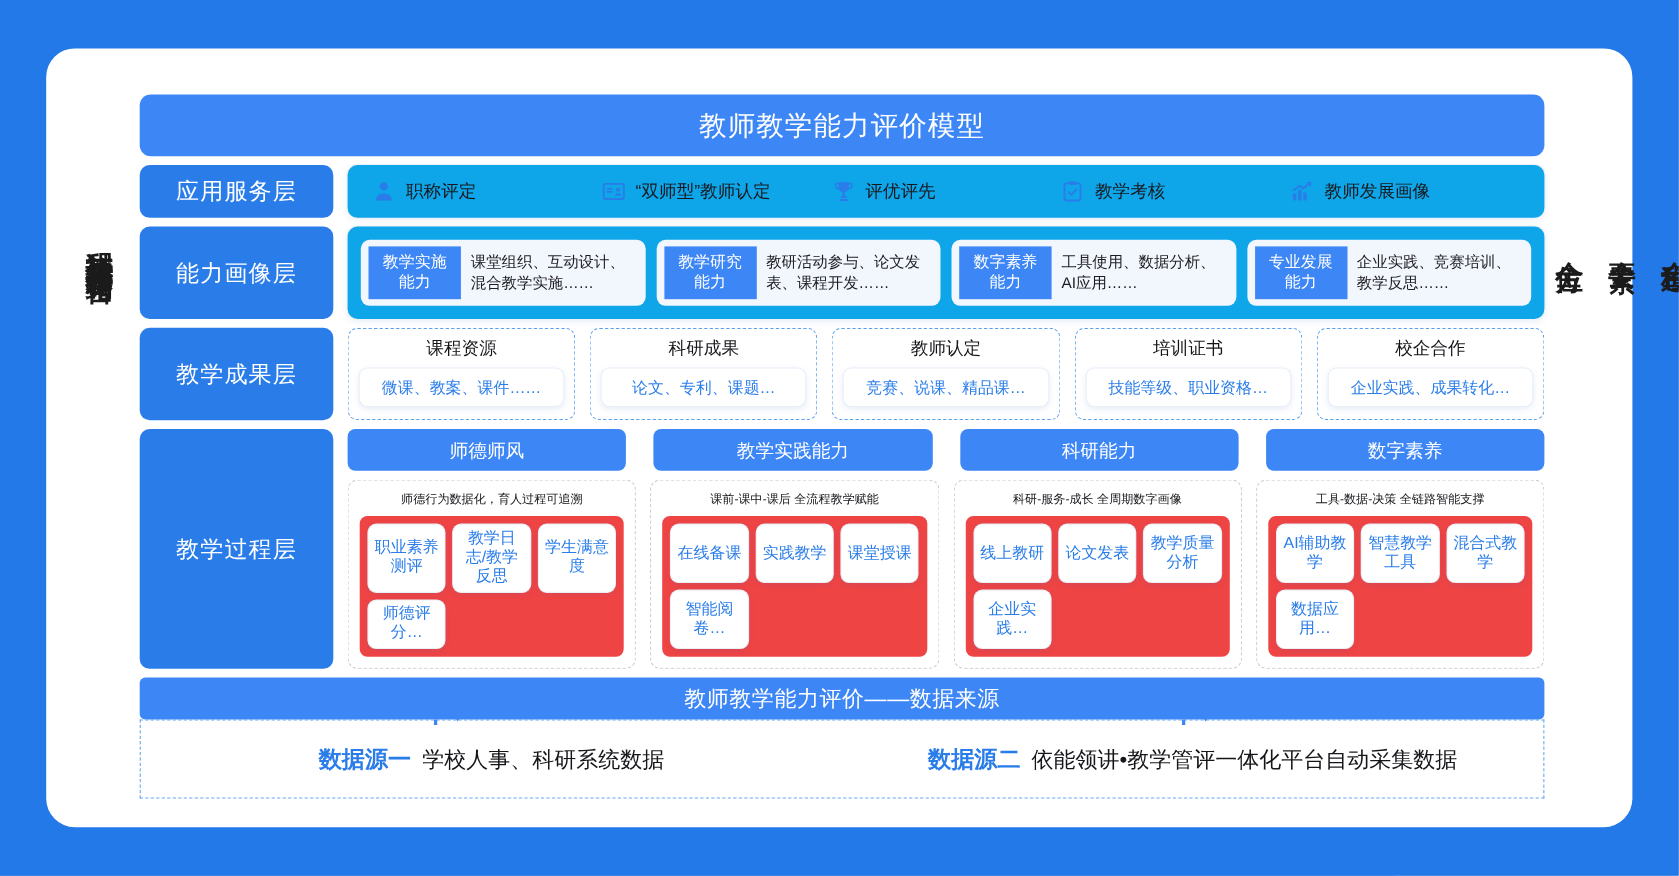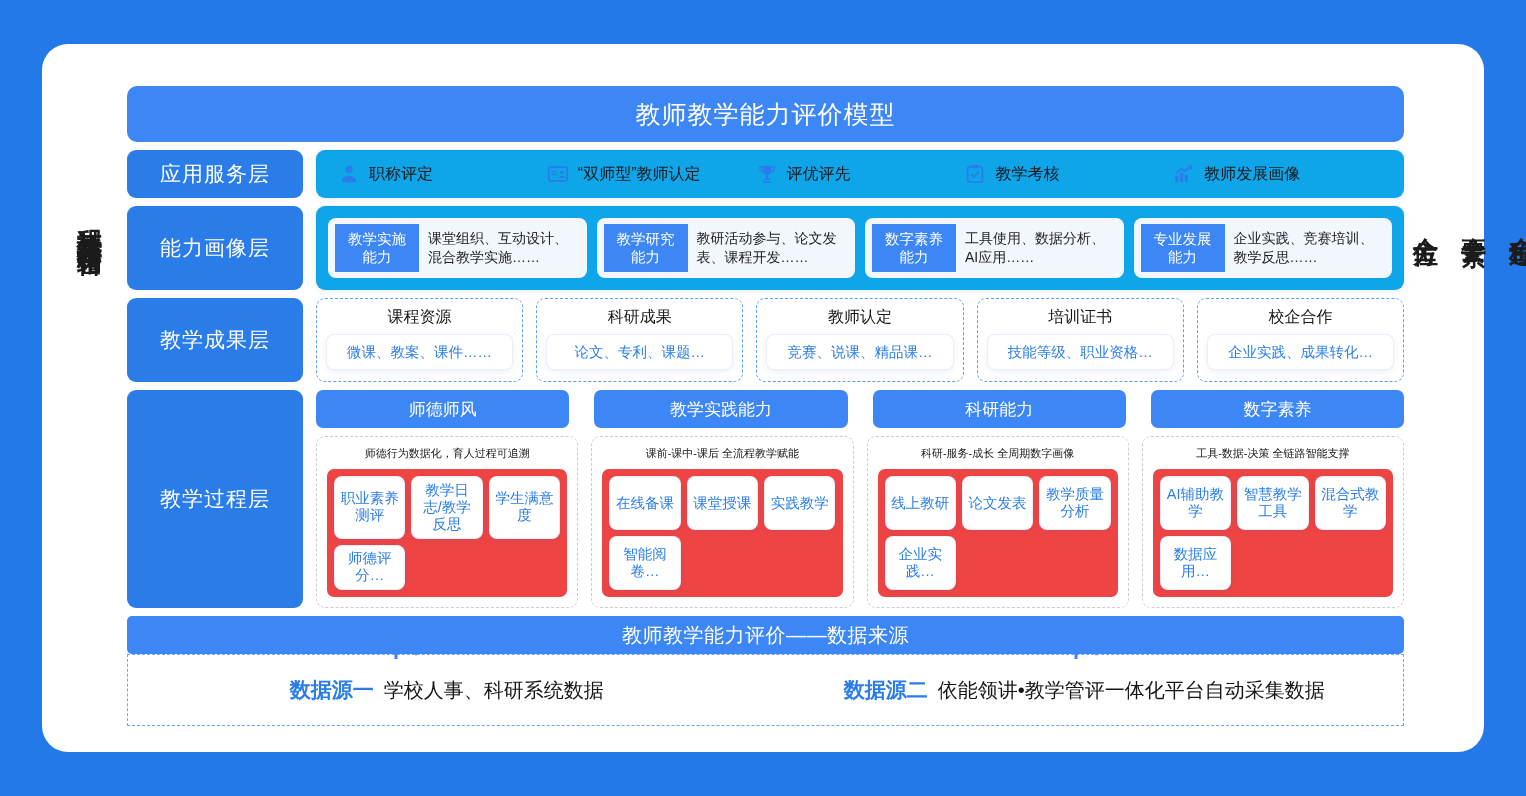--- a/index.html
+++ b/index.html
@@ -292,22 +292,22 @@
               <div class="proc-chip">教学日志/教学反思</div>
               <div class="proc-chip">学生满意度</div>
               <div class="proc-chip">师德评分…</div>
             </div>
           </div>
 
           <div class="proc-group">
             <div class="proc-caption">课前-课中-课后 全流程教学赋能</div>
             <div class="proc-inner">
               <div class="proc-chip">在线备课</div>
+              <div class="proc-chip">实践教学</div>
               <div class="proc-chip">课堂授课</div>
-              <div class="proc-chip">实践教学</div>
               <div class="proc-chip">智能阅卷…</div>
             </div>
           </div>
 
           <div class="proc-group">
             <div class="proc-caption">科研-服务-成长 全周期数字画像</div>
             <div class="proc-inner">
               <div class="proc-chip">线上教研</div>
               <div class="proc-chip">论文发表</div>
               <div class="proc-chip">教学质量分析</div>

